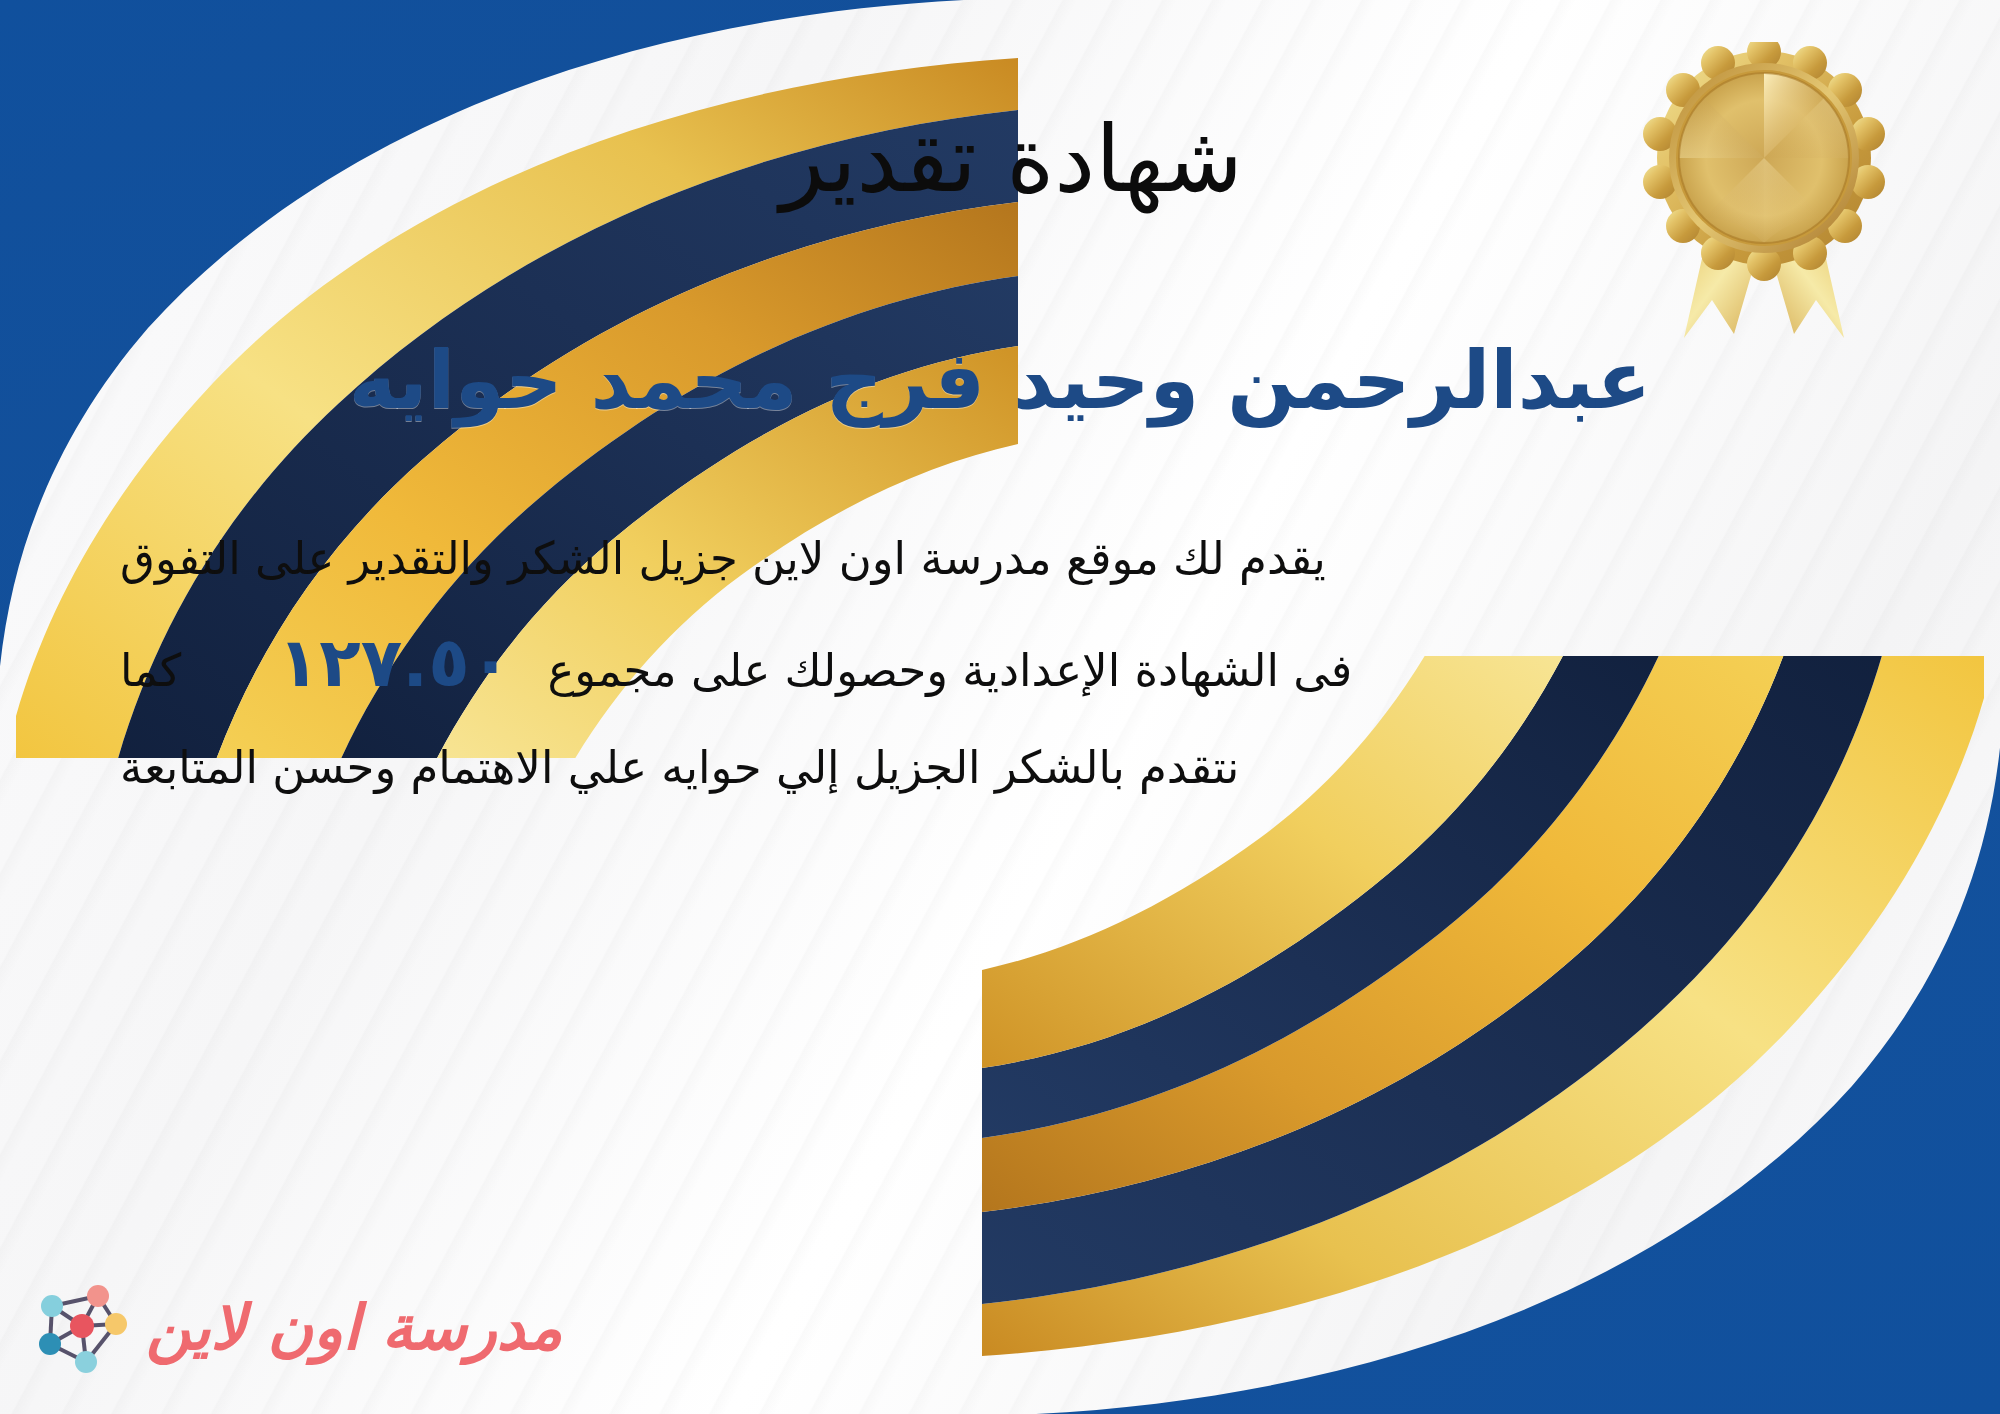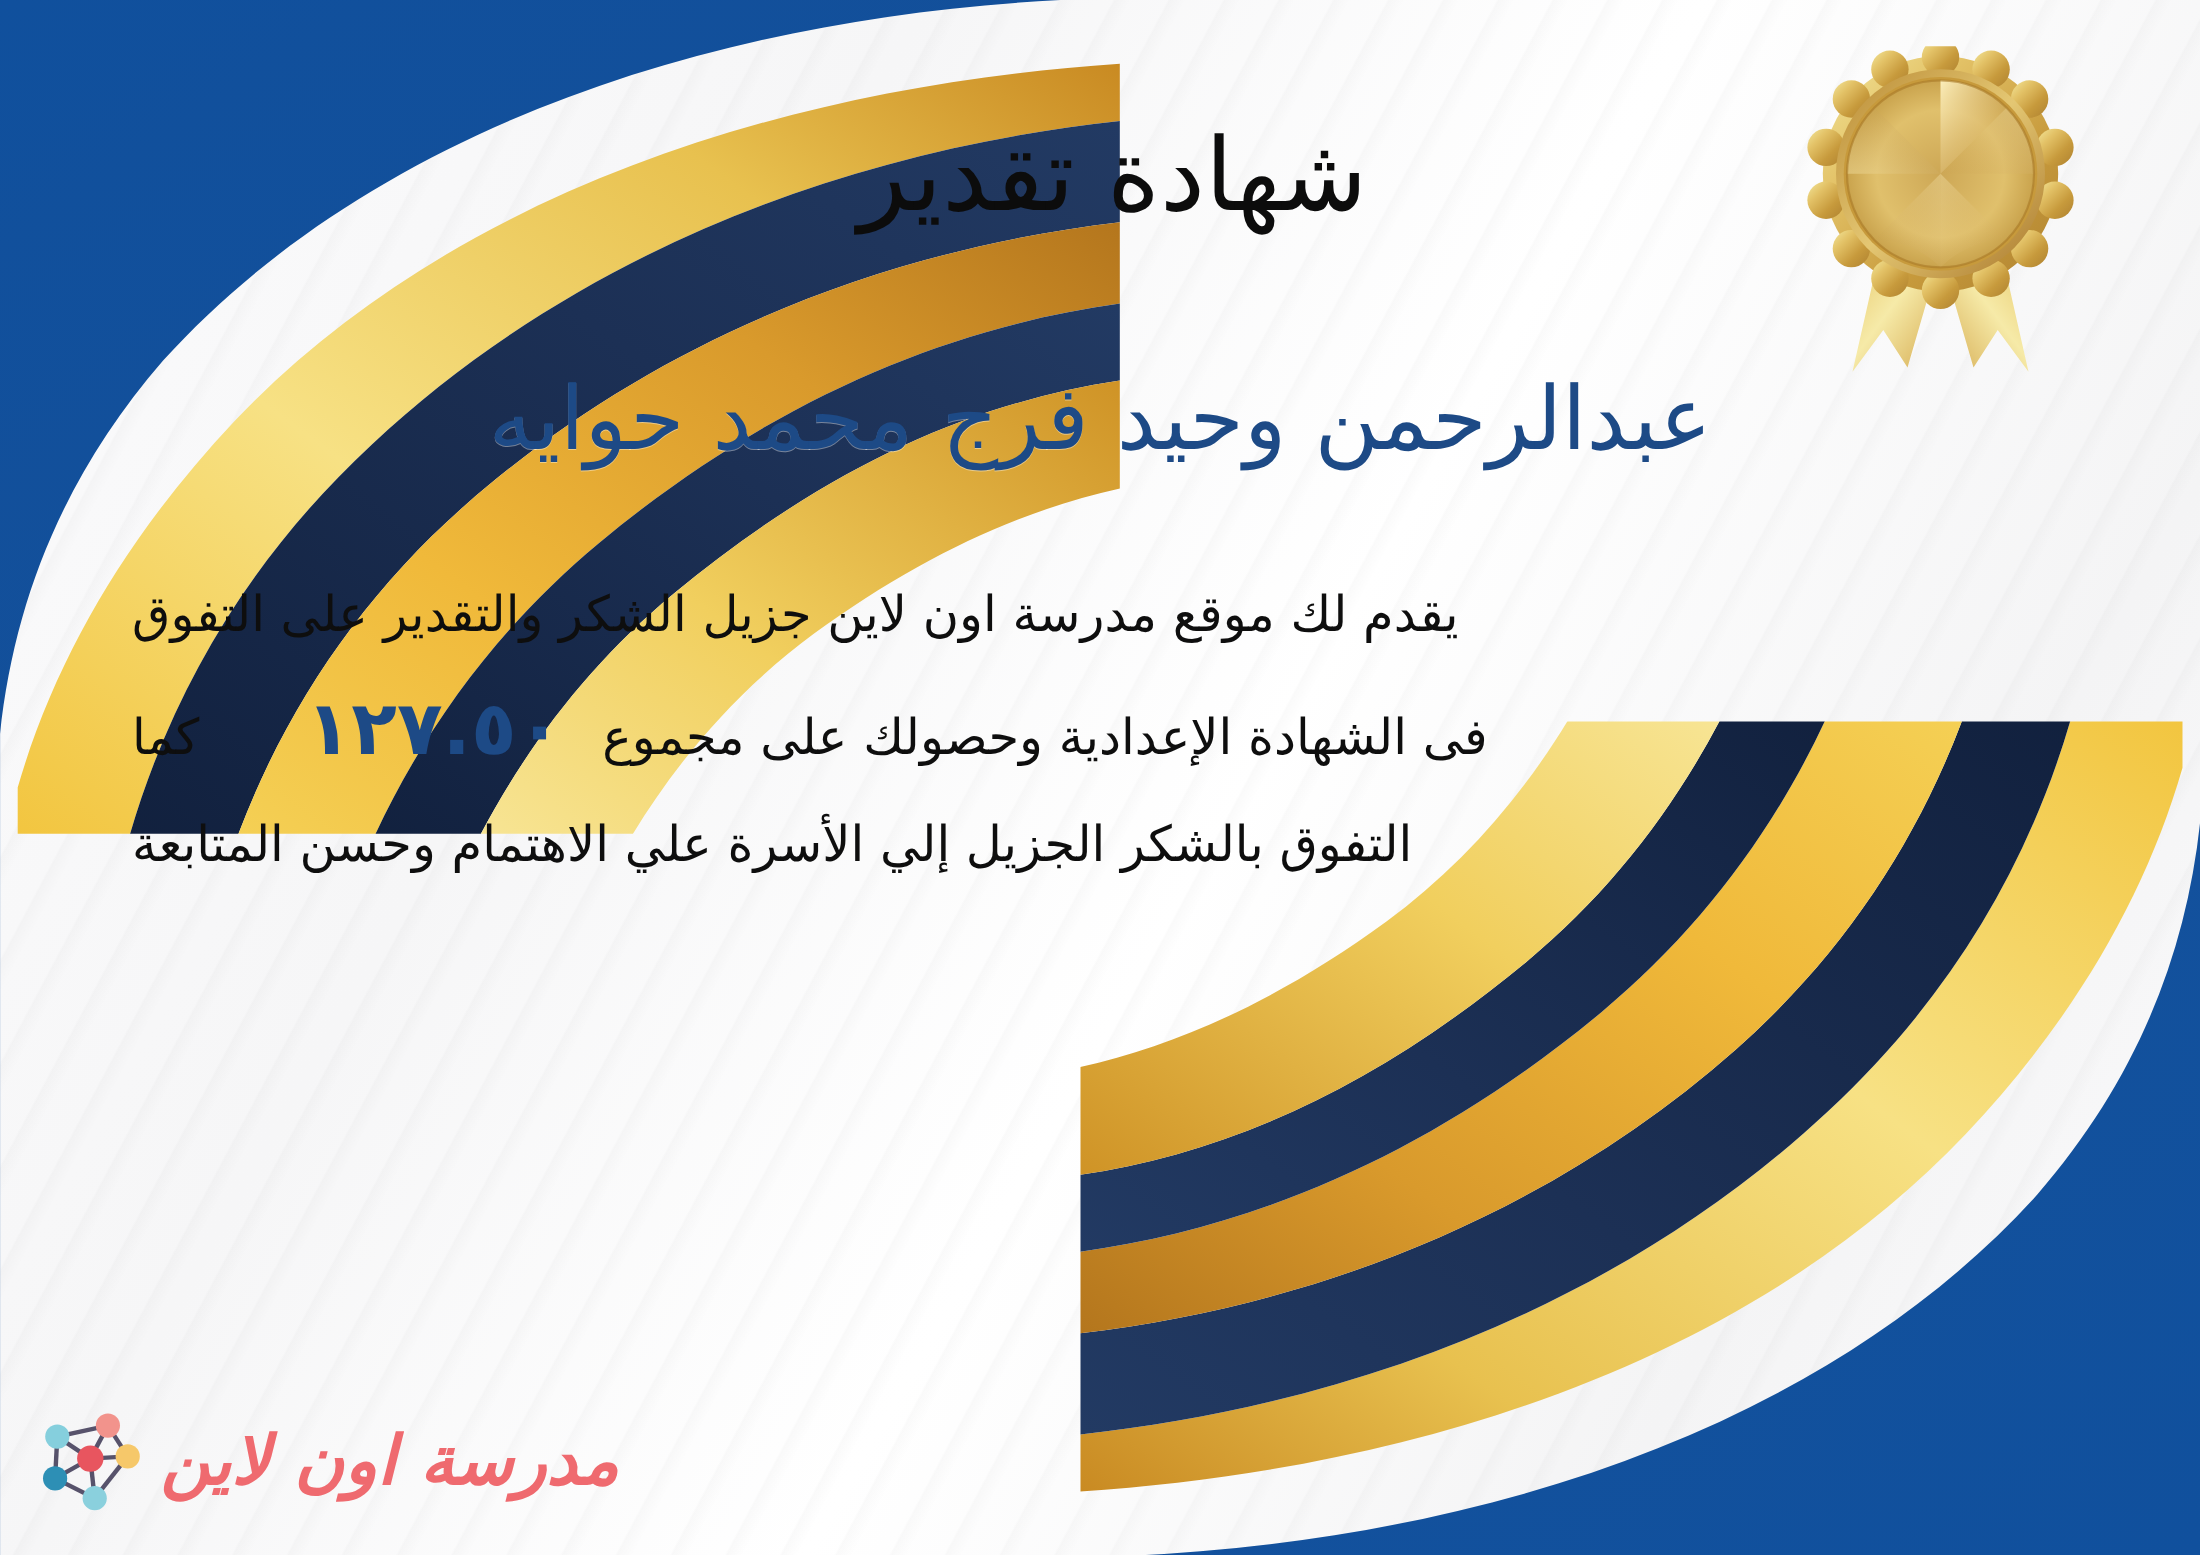--- a/index.html
+++ b/index.html
@@ -66,21 +66,21 @@
     color:#0c0c0c;
     line-height:1.05;
     text-align:center;
     width:100%;
     padding-left:23px;
   }
 
   .recipient{
     margin-top:128px;
     font-size:80px;
-    font-weight:400;
+    font-weight:700;
     color:#1d4a86;
     text-align:center;
     width:100%;
     line-height:1.1;
     text-shadow:0 1px 0 rgba(255,255,255,.4);
   }
 
   .body{
     margin-top:92px;
     width:1760px;
@@ -327,21 +327,21 @@
     <div class="recipient">عبدالرحمن وحيد فرج محمد حوايه</div>
 
     <div class="body">
       <span class="line">يقدم لك موقع مدرسة اون لاين جزيل الشكر  والتقدير على التفوق</span>
       <span class="line">
         <span>فى الشهادة الإعدادية وحصولك على مجموع</span>
         <span class="score">١٢٧.٥٠</span>
         <span class="gap"></span>
         <span>كما</span>
       </span>
-      <span class="line">التفوق  بالشكر الجزيل إلي الأسرة علي الاهتمام وحسن المتابعة</span>
+      <span class="line">نتقدم  بالشكر الجزيل إلي حوايه علي الاهتمام وحسن المتابعة</span>
     </div>
 
   </div>
 
   <div class="brand">
     <div class="brand-mark">
       <svg viewBox="0 0 104 104" aria-hidden="true">
         <g stroke="#4a4560" stroke-width="4" fill="none" opacity=".92">
           <line x1="24" y1="30" x2="70" y2="20"></line>
           <line x1="24" y1="30" x2="54" y2="50"></line>

